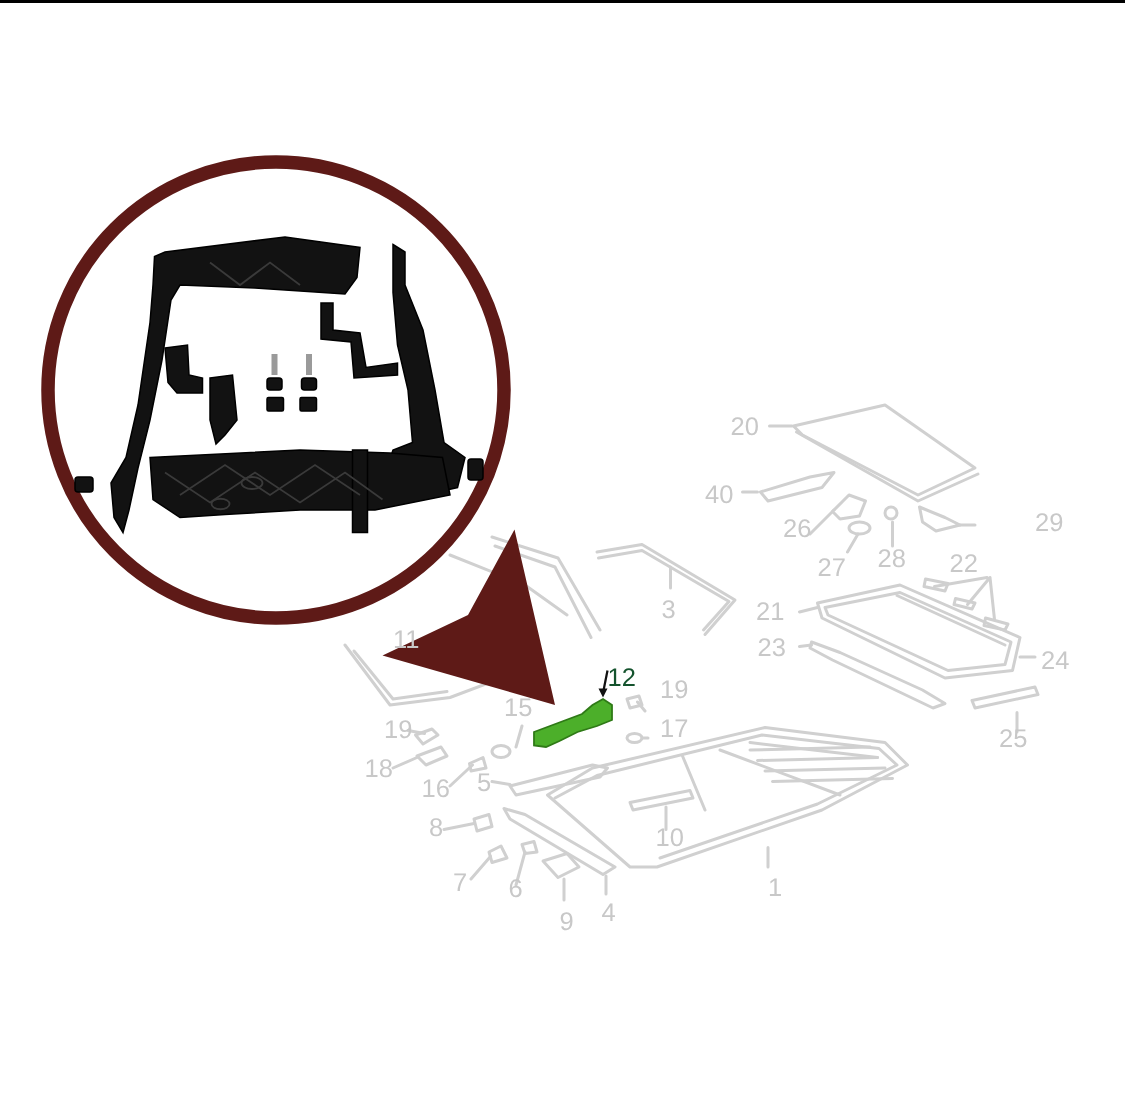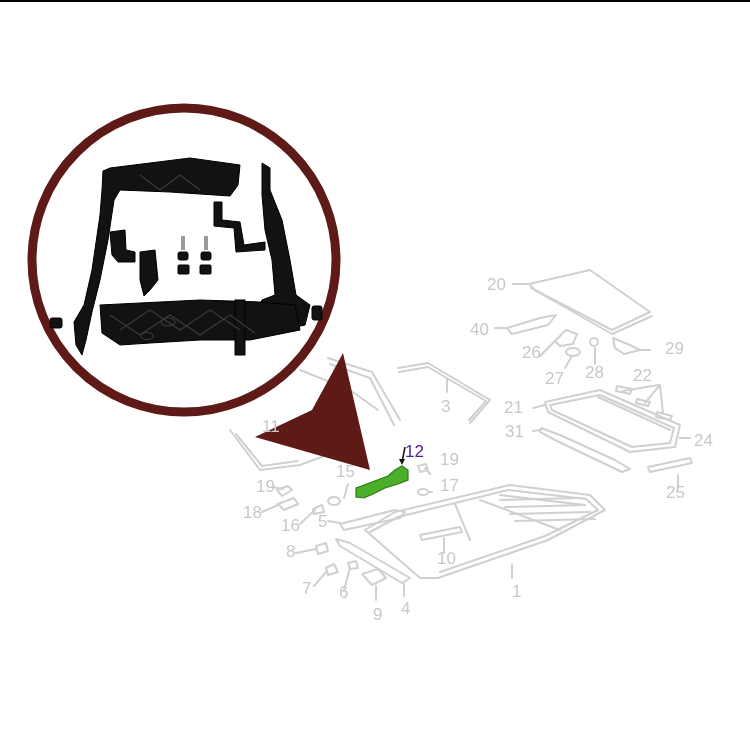--- a/index.html
+++ b/index.html
@@ -1,20 +1,20 @@
 <!DOCTYPE html>
 <html><head>
 <meta charset="utf-8">
 <style>
   html, body { margin:0; padding:0; background:#ffffff; }
   body { width:750px; height:745px; position:relative; overflow:hidden; font-family:"Liberation Sans", sans-serif; }
   .topbar { position:absolute; left:0; top:0; width:750px; height:2px; background:#000; }
   .stage { position:absolute; left:0; top:0; width:750px; height:627px; }
   .lbl { position:absolute; font-size:17px; color:#c8c8c8; line-height:1; white-space:nowrap; }
-  .lbl.hl { color:#4c1d95; }
+  .lbl.hl { color:#14532d; }
 </style>
 </head>
 <body>
 
 <div class="stage">
   <div class="topbar"></div>
 
   <svg width="750" height="745" viewBox="0 0 750 745" style="position:absolute;left:0;top:0">
     <g fill="none" stroke="#d0d0d0" stroke-width="2" stroke-linejoin="round" stroke-linecap="round">
 
@@ -110,27 +110,27 @@
       <path d="M110 315 L140 335 L170 315 L200 335 L230 315 L255 333 M120 330 L150 310 L180 330 L210 310 L240 330"></path>
       <path d="M140 175 L160 190 L180 175 L200 190"></path>
       <ellipse cx="168" cy="322" rx="7" ry="4"></ellipse>
       <ellipse cx="147" cy="336" rx="6" ry="3.5"></ellipse>
     </g>
   </svg>
 
   <span class="lbl" style="left:487px;top:276px">20</span>
   <span class="lbl" style="left:470px;top:321px">40</span>
   <span class="lbl" style="left:522px;top:344px">26</span>
-  <span class="lbl" style="left:665px;top:340px">29</span>
+  <span class="lbl" style="left:690px;top:340px">29</span>
   <span class="lbl" style="left:545px;top:370px">27</span>
   <span class="lbl" style="left:585px;top:364px">28</span>
   <span class="lbl" style="left:633px;top:367px">22</span>
   <span class="lbl" style="left:441px;top:398px">3</span>
   <span class="lbl" style="left:504px;top:399px">21</span>
-  <span class="lbl" style="left:505px;top:423px">31</span>
+  <span class="lbl" style="left:505px;top:423px">23</span>
   <span class="lbl" style="left:694px;top:432px">24</span>
   <span class="lbl" style="left:262px;top:418px">11</span>
   <span class="lbl hl" style="left:405px;top:443px">12</span>
   <span class="lbl" style="left:440px;top:451px">19</span>
   <span class="lbl" style="left:336px;top:463px">15</span>
   <span class="lbl" style="left:256px;top:478px">19</span>
   <span class="lbl" style="left:440px;top:477px">17</span>
   <span class="lbl" style="left:666px;top:484px">25</span>
   <span class="lbl" style="left:243px;top:504px">18</span>
   <span class="lbl" style="left:281px;top:517px">16</span>

